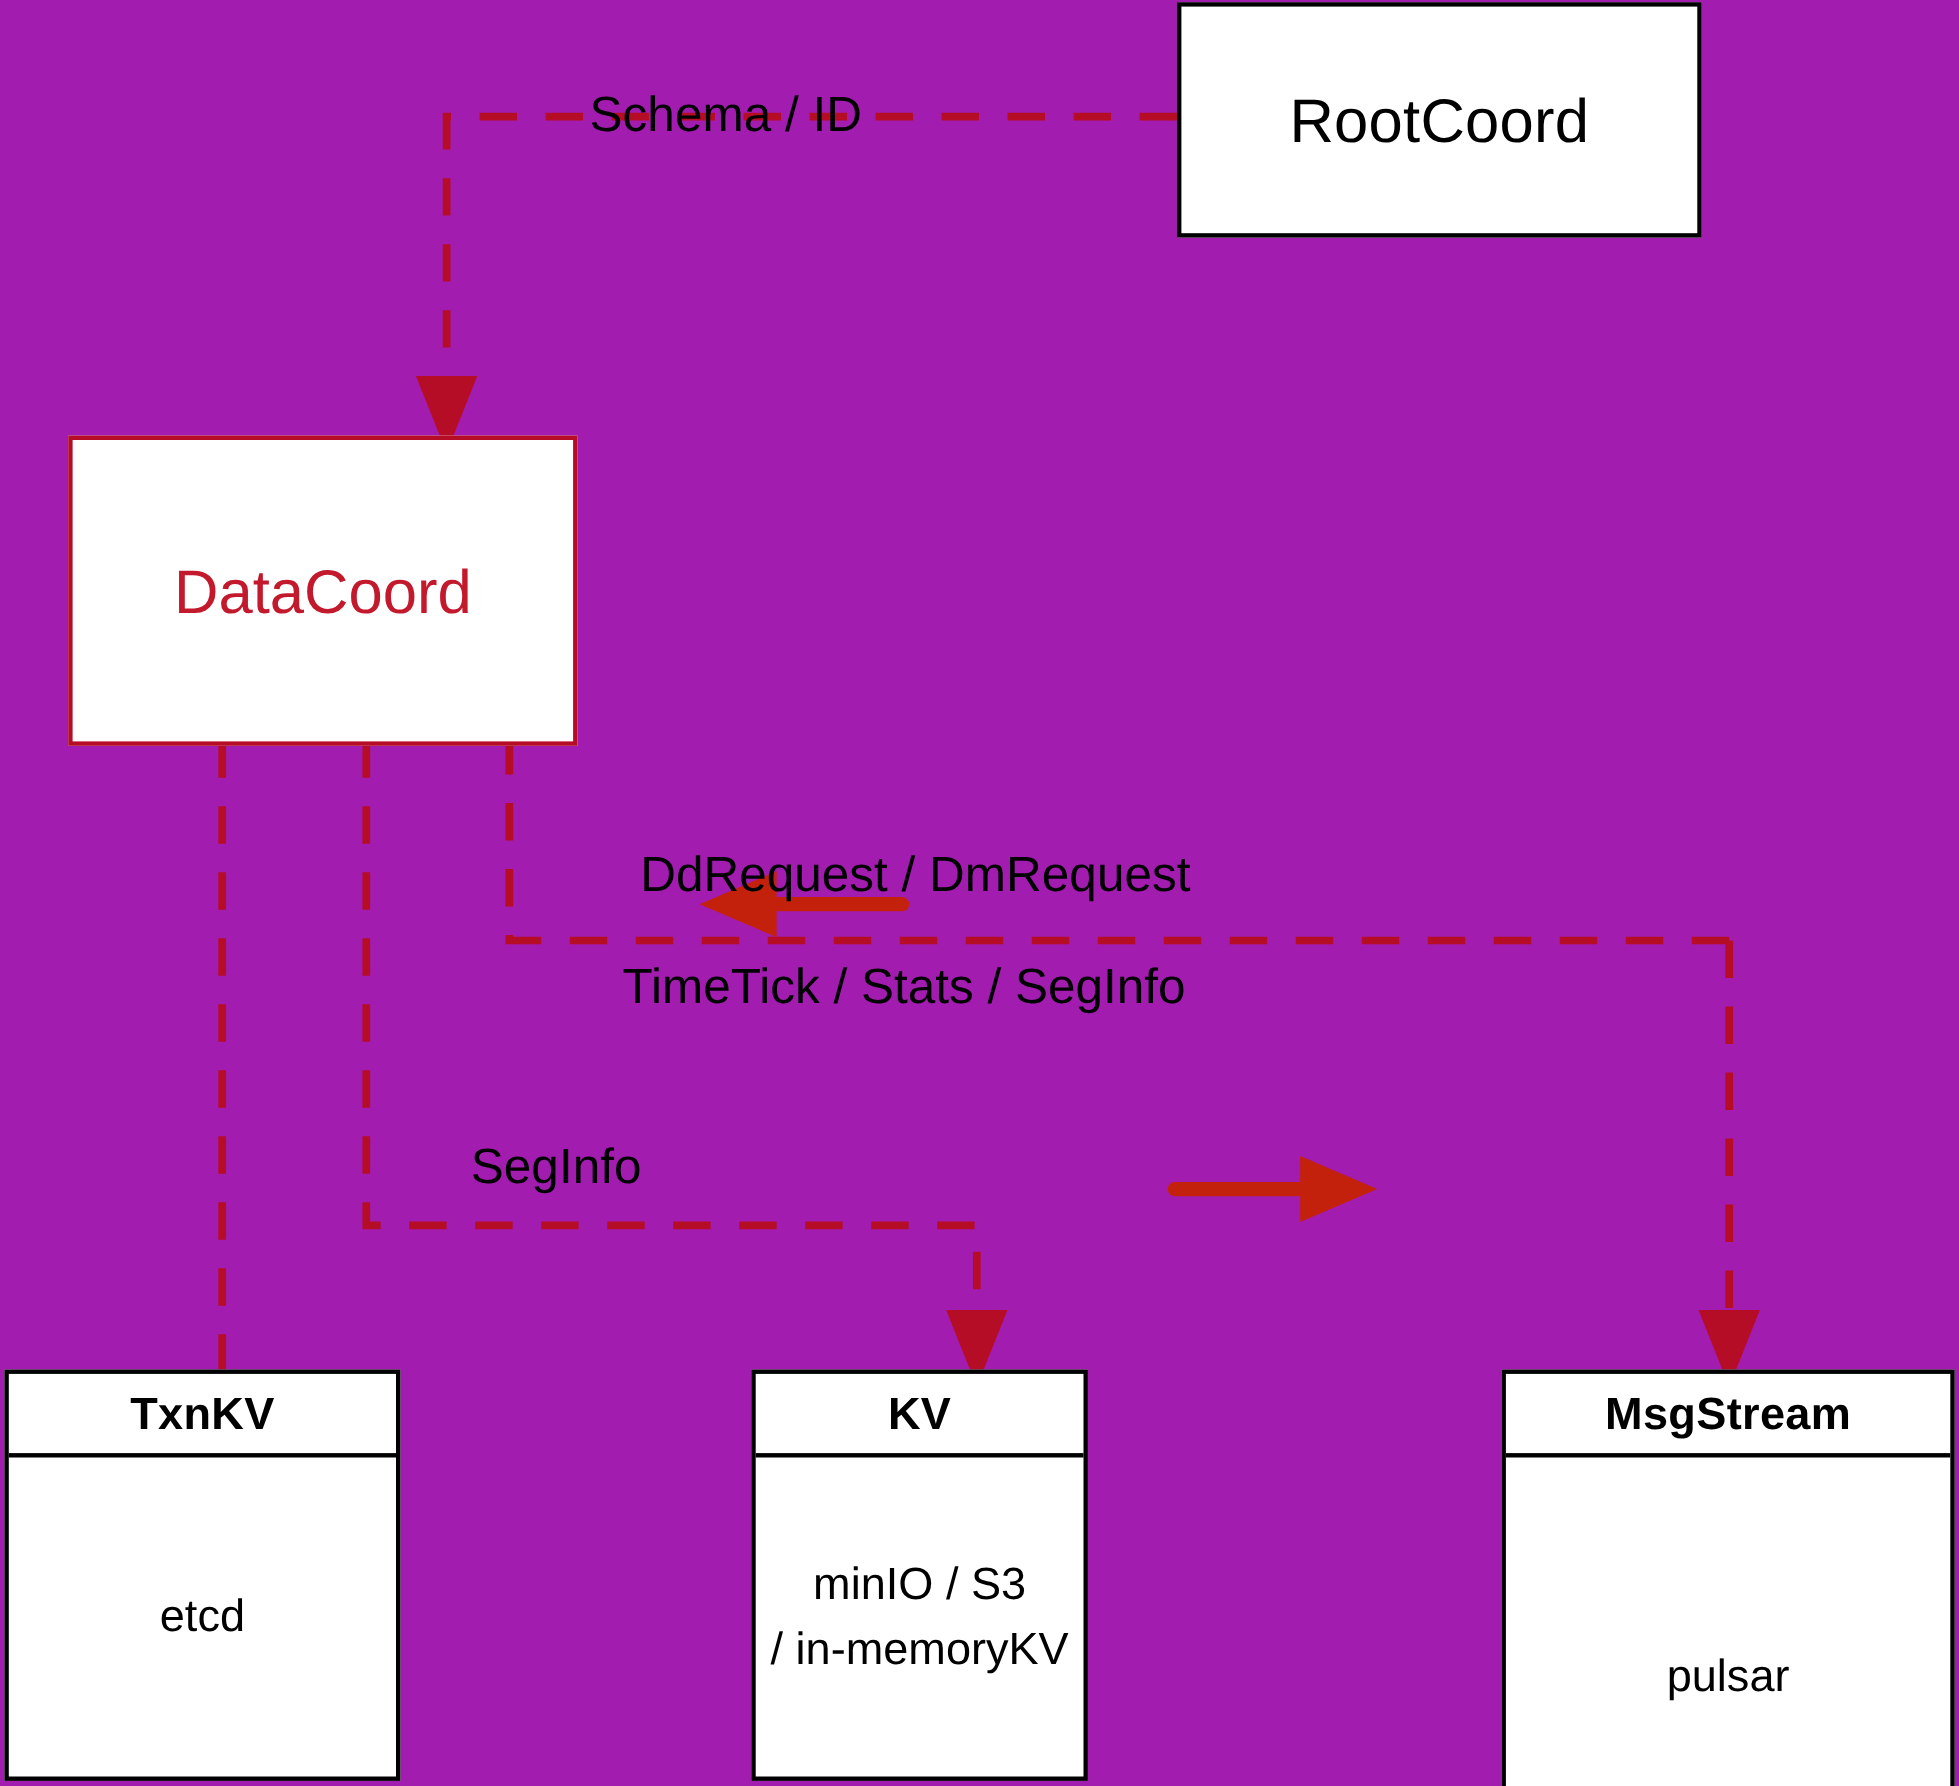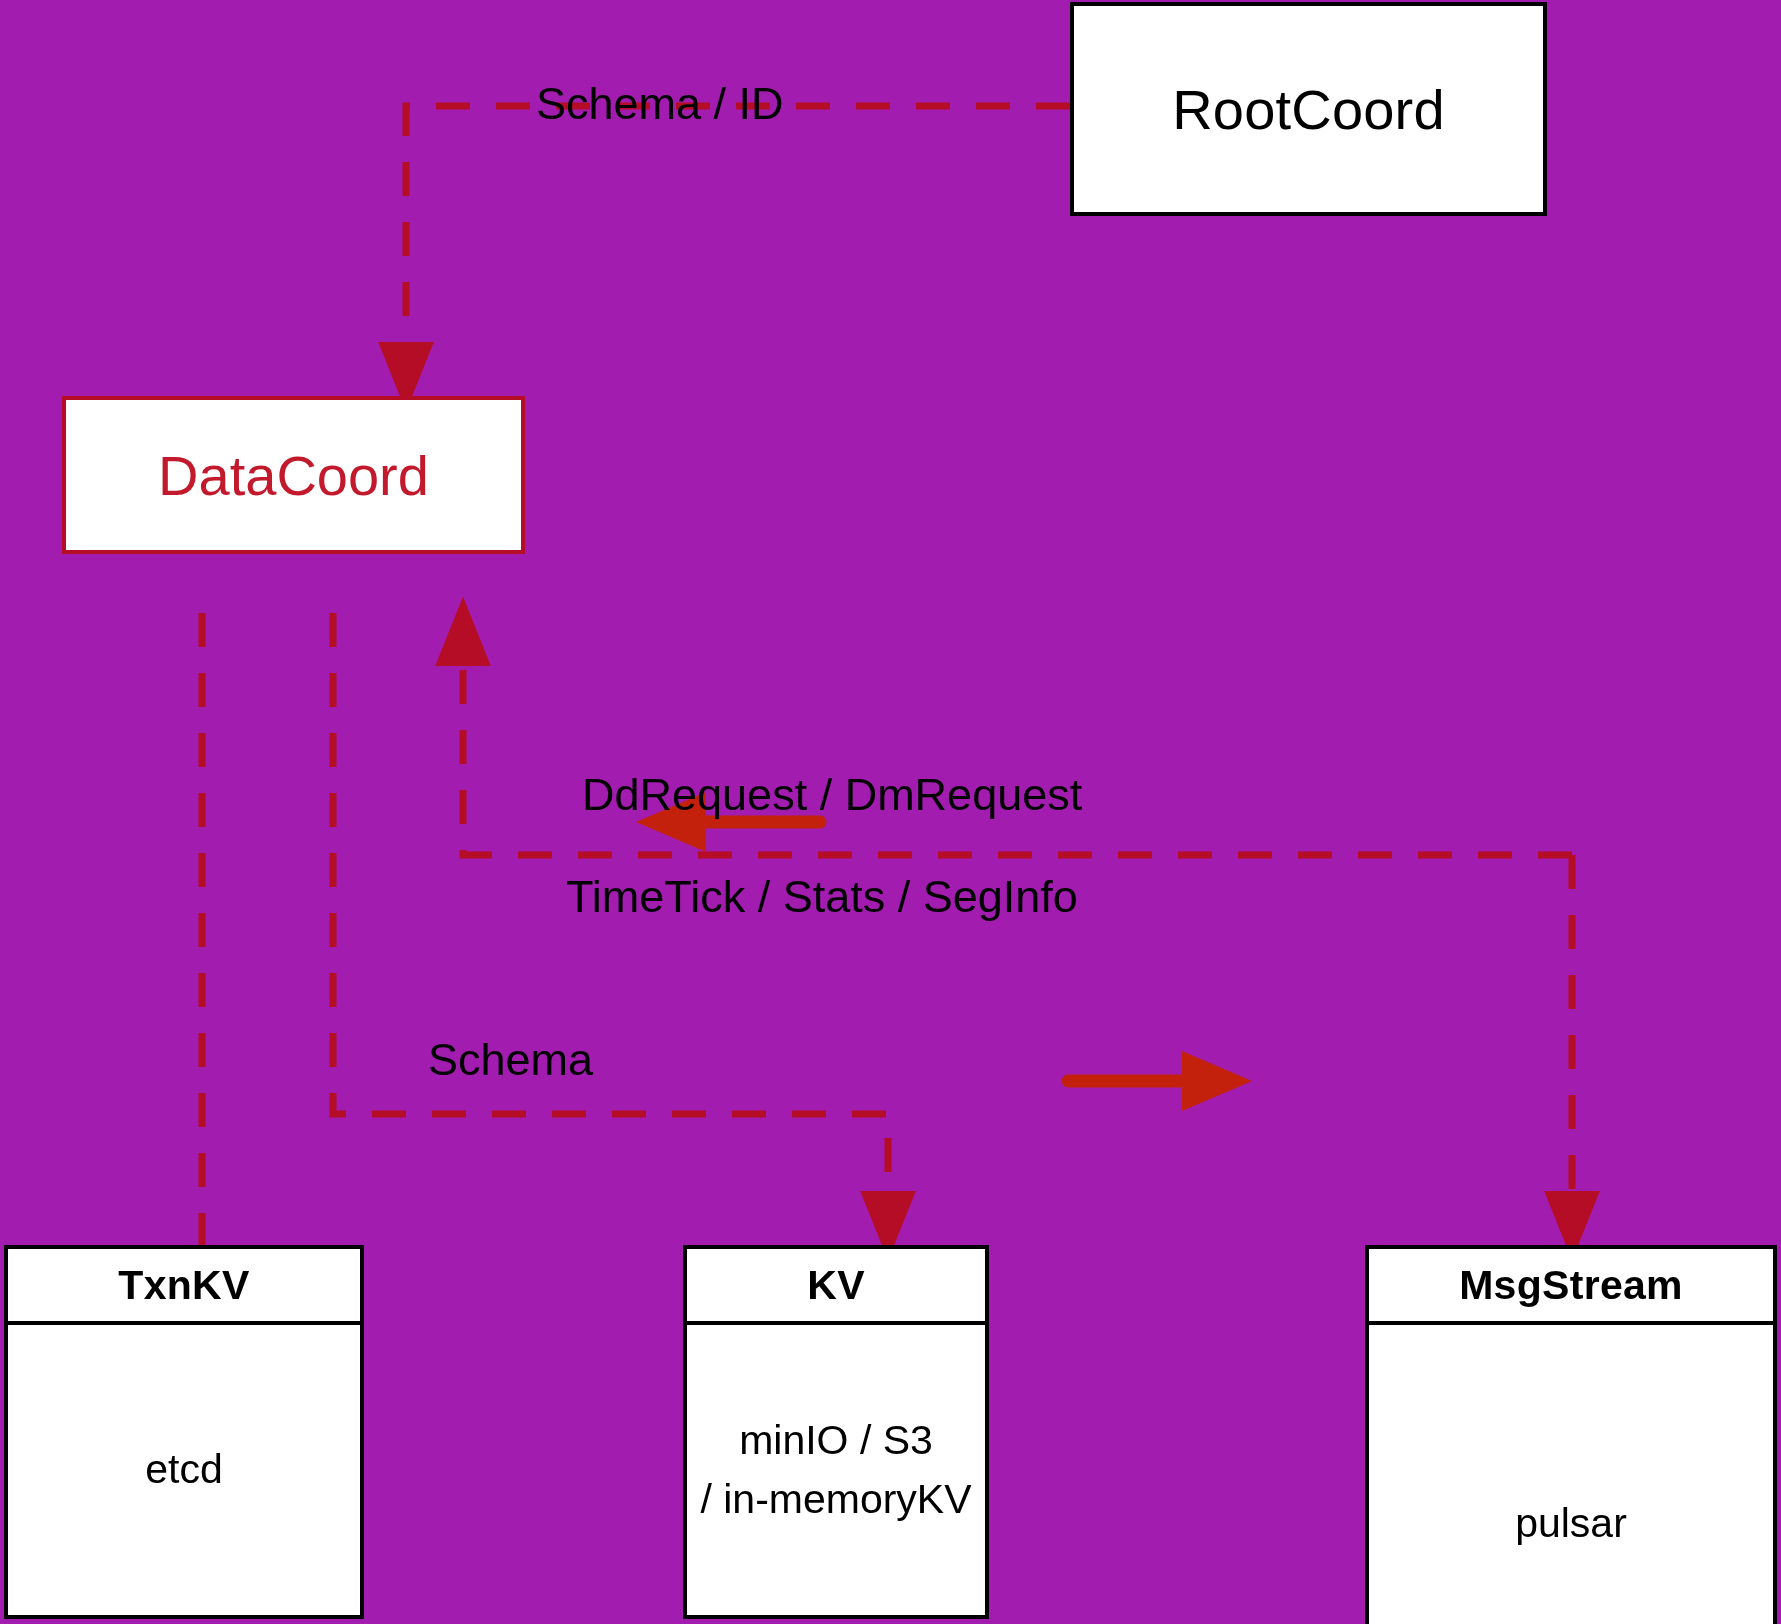--- a/index.html
+++ b/index.html
@@ -112,21 +112,21 @@
     <g>
       <line x1="1068" y1="1081" x2="1190" y2="1081" stroke="#c4210c" stroke-width="13" stroke-linecap="round"></line>
       <path d="M1252,1081 L1182,1051 L1182,1111 z" fill="#c4210c"></path>
     </g>
   </svg>
 
   <div class="node-box node-plain" style="left:1070px; top:2px; width:477px; height:214px;">
     <span class="node-title">RootCoord</span>
   </div>
 
-  <div class="node-box node-red" style="left:62px; top:396px; width:463px; height:158px;">
+  <div class="node-box node-red" style="left:62px; top:396px; width:463px; height:282px;">
     <span class="node-title">DataCoord</span>
   </div>
 
   <div class="node-box node-split" style="left:4px; top:1245px; width:360px; height:374px;">
     <div class="hdr">TxnKV</div>
     <div class="body">
       <div>etcd</div>
     </div>
   </div>
 
@@ -144,15 +144,15 @@
       <div>pulsar</div>
     </div>
   </div>
 
   <div class="edge-label" style="left:536px; top:42px;margin-top:36px;">Schema / ID</div>
 
   <div class="edge-label" style="left:582px; top:768px; top:769px;">DdRequest / DmRequest</div>
 
   <div class="edge-label" style="left:566px; top:855px;margin-top:16px;">TimeTick / Stats / SegInfo</div>
 
-  <div class="edge-label" style="left:428px; top:1034px;">Schema</div>
+  <div class="edge-label" style="left:428px; top:1034px;">SegInfo</div>
 
 </div>
 
 </body></html>

